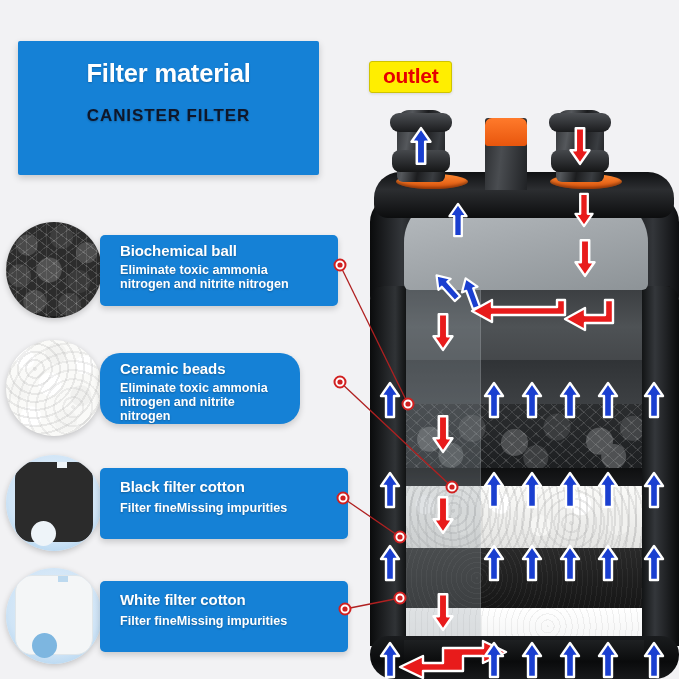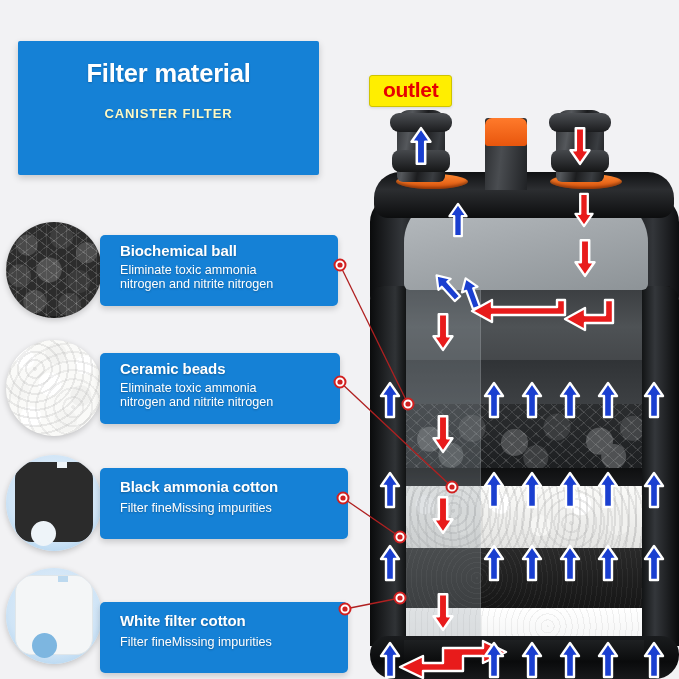--- a/index.html
+++ b/index.html
@@ -34,22 +34,22 @@
   #title-main {
     color: #ffffff;
     font-size: 25.5px;
     font-weight: bold;
     line-height: 1.16;
     letter-spacing: -0.2px;
     text-shadow: 0 1px 2px rgba(0,0,0,0.22);
     padding: 0 16px;
   }
   #title-sub {
-    color: #fef9c3;
-    font-size: 13px;
+    color: #0f172a;
+    font-size: 17px;
     font-weight: bold;
     letter-spacing: 0.9px;
     margin-top: 17px;
     text-shadow: 0 1px 2px rgba(0,0,0,0.22);
   }
 
   
   .legend-row { position: absolute; left: 0px; height: 110px; }
   .legend-thumb {
     position: absolute;
@@ -77,21 +77,21 @@
     color: #ffffff;
     font-size: 15px;
     font-weight: bold;
     letter-spacing: -0.1px;
     line-height: 1.15;
     text-shadow: 0 1px 2px rgba(0,0,0,0.28);
   }
   .legend-desc {
     color: #ffffff;
     font-size: 12.6px;
-    font-weight: normal;
+    font-weight: bold;
     line-height: 1.12;
     margin-top: 4px;
     text-shadow: 0 1px 2px rgba(0,0,0,0.28);
   }
 
   
   .thumb-bio {
     background:
       radial-gradient(circle at 22% 24%, #4a4a4a 0 10px, transparent 11px),
       radial-gradient(circle at 58% 16%, #3d3d3d 0 11px, transparent 12px),
@@ -166,21 +166,21 @@
     background: #ffee00;
     border: 1px solid #cfc400;
     border-radius: 3px;
     color: #e60000;
     font-size: 21px;
     font-weight: bold;
     padding: 2px 13px 4px 13px;
     letter-spacing: -0.3px;
     box-shadow: 0 1px 3px rgba(0,0,0,0.12);
   }
-  #tag-outlet { left: 369px; top: 61px; margin-top: 14px; }
+  #tag-outlet { left: 369px; top: 61px; }
   #tag-intake { left: 550px; top: 61px; }
 
   
   #canister { position: absolute; left: 370px; top: 100px; width: 309px; height: 579px; }
 
   .pipe {
     position: absolute;
     width: 48px; height: 72px;
     background: linear-gradient(100deg,#2e3033 0%, #55585c 26%, #1c1d1f 52%, #3a3d41 78%, #17181a 100%);
     border-radius: 12px 12px 6px 6px;
@@ -352,52 +352,52 @@
       <div class="legend-title">Biochemical ball</div>
       <div class="legend-desc">
         <div>Eliminate toxic ammonia</div>
         <div>nitrogen and nitrite nitrogen</div>
       </div>
     </div>
   </div>
 
   <div class="legend-row" style="top:340px;">
     <div class="legend-thumb thumb-ceramic"></div>
-    <div class="legend-box" style="width:240px;">
+    <div class="legend-box" style="width:200px;border-radius:20px;">
       <div class="legend-title">Ceramic beads</div>
       <div class="legend-desc">
         <div>Eliminate toxic ammonia</div>
         <div>nitrogen and nitrite nitrogen</div>
       </div>
     </div>
   </div>
 
   <div class="legend-row" style="top:455px;">
     <div class="legend-thumb thumb-sponge">
       <div class="sponge-pad black">
         <div class="sponge-notch black"></div>
         <div class="sponge-hole black"></div>
       </div>
     </div>
     <div class="legend-box" style="width:248px;padding-top:10px;">
-      <div class="legend-title">Black ammonia cotton</div>
+      <div class="legend-title">Black filter cotton</div>
       <div class="legend-desc" style="margin-top:6px;">
         <div>Filter fineMissing impurities</div>
       </div>
     </div>
   </div>
 
   <div class="legend-row" style="top:568px;">
     <div class="legend-thumb thumb-sponge">
       <div class="sponge-pad white">
         <div class="sponge-notch white"></div>
         <div class="sponge-hole white"></div>
       </div>
     </div>
-    <div class="legend-box" style="width:248px;padding-top:10px;margin-top:21px;">
+    <div class="legend-box" style="width:248px;padding-top:10px;">
       <div class="legend-title">White filter cotton</div>
       <div class="legend-desc" style="margin-top:6px;">
         <div>Filter fineMissing impurities</div>
       </div>
     </div>
   </div>
 
   <div id="tag-outlet" class="tag">outlet</div>
 
   <div id="canister">

